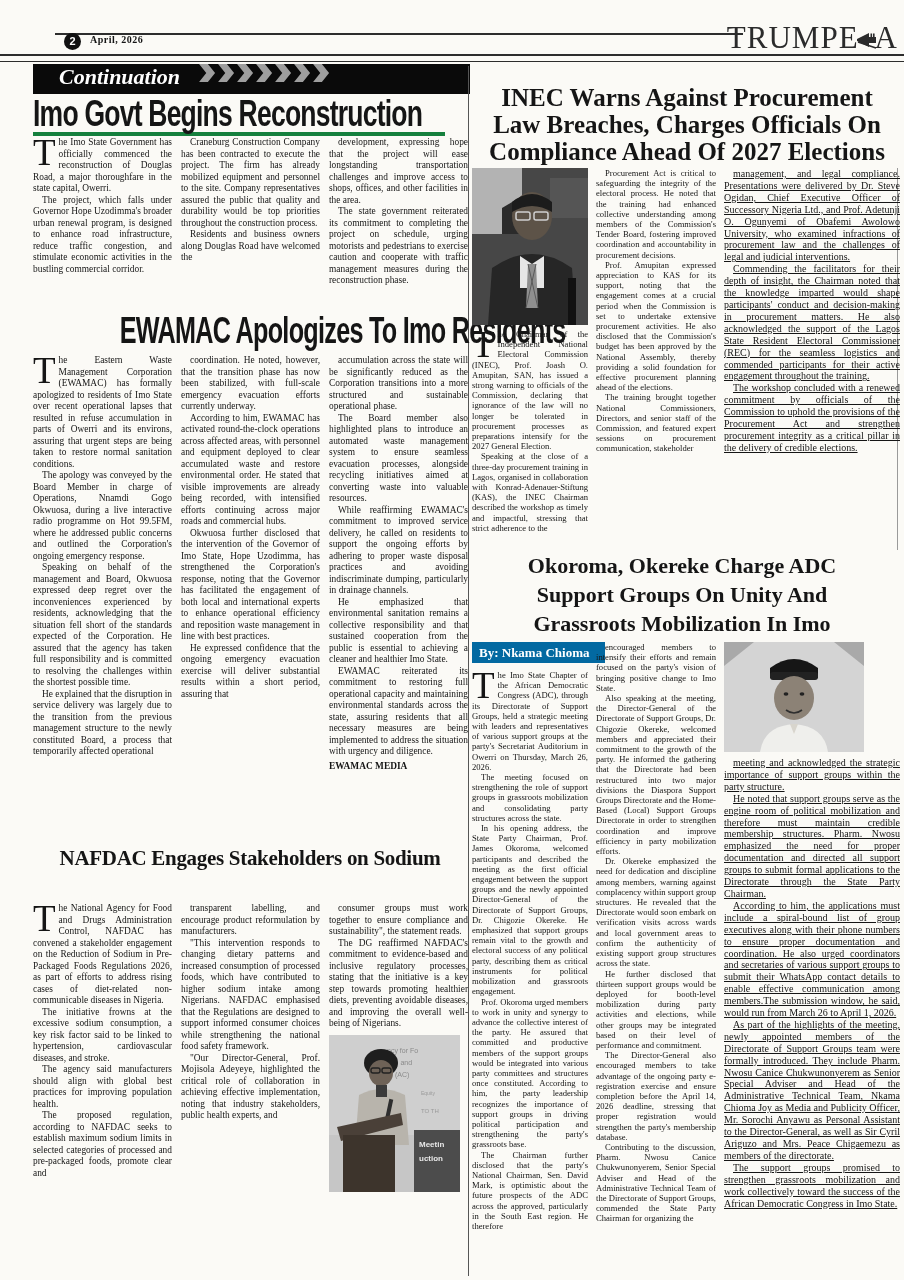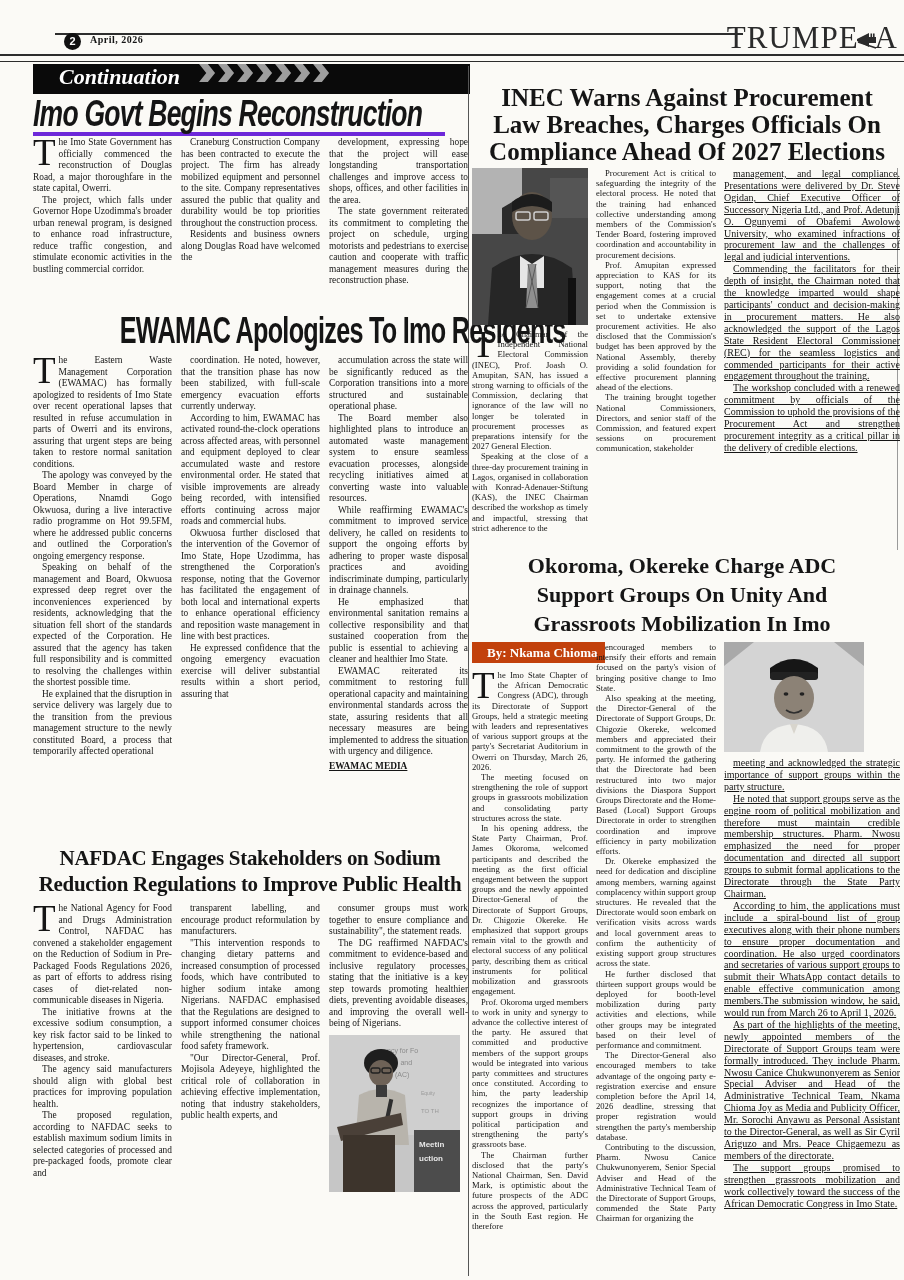--- a/index.html
+++ b/index.html
@@ -19,21 +19,21 @@
   .masthead .trumpet{display:inline-block;vertical-align:-2px;margin:0 -3px;}
   
   .contbar{position:absolute;top:64px;left:33px;width:437px;height:30px;background:#0a0a0a;
            display:flex;align-items:flex-start;padding-left:26px;box-sizing:border-box;}
   .contbar .cont-label{color:#fff;font-style:italic;font-weight:bold;font-size:22px;
            font-family:"Liberation Serif",serif;margin-right:16px;}
   .chev{width:16px;height:18px;background:#9e9e9e;margin-left:3px;
         clip-path:polygon(0 0,55% 0,100% 50%,55% 100%,0 100%,45% 50%);}
   
   .hl-block{position:absolute;font-family:"Liberation Sans",sans-serif;font-weight:bold;white-space:nowrap;}
-  .imo-hl{top:95px;left:33px;width:412px;height:37px;border-bottom:4px solid #6d28d9;font-style:italic;}
+  .imo-hl{top:95px;left:33px;width:412px;height:37px;border-bottom:4px solid #15803d;}
   .imo-hl .cond{display:inline-block;font-size:34px;letter-spacing:-1px;transform:scale(.78,1.08);
                 transform-origin:left top;line-height:34px;}
   .ewa-hl{top:311px;left:33px;width:436px;height:40px;text-align:center;}
   .ewa-hl .cond{display:inline-block;font-size:35px;letter-spacing:-1px;transform:scale(.72,1.08);
                 transform-origin:center top;line-height:35px;}
   .serif-hl{position:absolute;font-weight:bold;text-align:center;font-family:"Liberation Serif",serif;}
   .nafdac-hl{top:845px;left:30px;width:440px;font-size:21px;line-height:26px;letter-spacing:-.3px;}
   .inec-hl{top:84px;left:472px;width:430px;font-size:25px;line-height:27px;}
   .okoro-hl{top:551px;left:467px;width:430px;font-size:22px;line-height:29px;}
   
@@ -46,24 +46,24 @@
   .left .col + .col{margin-left:9px;}
   .imo-body{top:137px;left:33px;width:436px;height:176px;}
   .ewa-body{top:355px;left:33px;width:436px;height:489px;}
   .naf-body{top:903px;left:33px;width:436px;height:374px;}
   .right-col1{width:116px;font-size:8.6px;line-height:10.2px;}
   .right-col2{width:120px;margin-left:8px;font-size:8.6px;line-height:10.2px;}
   .right-col3{width:176px;margin-left:8px;font-size:10px;line-height:11.9px;text-decoration:underline;}
   .inec-body{top:168px;left:472px;width:430px;height:384px;}
   .okoro-body{top:642px;left:472px;width:430px;height:636px;}
   .okoro-body .right-col1{padding-top:13px;margin-top:15px;}
-  .sig{text-align:center;text-indent:0 !important;font-weight:bold;margin-top:3px !important;text-decoration:underline;}
-  
-  .byline{position:absolute;top:642px;left:472px;width:133px;height:21px;background:#c2410c;color:#fff;
-          font-weight:bold;font-size:13px;line-height:21px;padding-left:15px;box-sizing:border-box;
+  .sig{text-align:center;text-indent:0 !important;font-weight:bold;margin-top:3px !important;}
+  
+  .byline{position:absolute;top:642px;left:472px;width:133px;height:21px;background:#0369a1;color:#fff;
+          font-weight:bold;font-size:13px;line-height:21px;padding-left:7px;box-sizing:border-box;
           font-family:"Liberation Serif",serif;}
   
   .vdiv{position:absolute;left:468px;top:66px;width:1px;height:1210px;background:#555;}
   .vedge{position:absolute;left:897px;top:168px;width:1px;height:382px;background:#9a9a9a;}
   
   figure{margin:0;}
   .photo{display:block;background:#c9c9c9;}
   .inec-photo{width:116px;height:157px;margin-bottom:4px;}
   .adc-photo{width:140px;height:110px;margin-bottom:5px;}
   .naf-photo{width:131px;height:157px;margin-top:5px;}
@@ -141,21 +141,20 @@
       <p>The Board member also highlighted plans to introduce an automated waste management system to ensure seamless evacuation processes, alongside recycling initiatives aimed at converting waste into valuable resources.</p>
       <p>While reaffirming EWAMAC's commitment to improved service delivery, he called on residents to support the ongoing efforts by adhering to proper waste disposal practices and avoiding indiscriminate dumping, particularly in drainage channels.</p>
       <p>He emphasized that environmental sanitation remains a collective responsibility and that sustained cooperation from the public is essential to achieving a cleaner and healthier Imo State.</p>
       <p>EWAMAC reiterated its commitment to restoring full operational capacity and maintaining environmental standards across the state, assuring residents that all necessary measures are being implemented to address the situation with urgency and diligence.</p>
       <p class="sig">EWAMAC MEDIA</p>
     </div>
   </div>
 
   <div class="serif-hl nafdac-hl">
     <div>NAFDAC Engages Stakeholders on Sodium</div>
-    <div>Reduction Regulations to Improve Public Health</div>
   </div>
   <div class="body left naf-body">
     <div class="col">
       <p class="drop">The National Agency for Food and Drugs Administration Control, NAFDAC has convened a stakeholder engagement on the Reduction of Sodium in Pre-Packaged Foods Regulations 2026, as part of efforts to address rising cases of diet-related non-communicable diseases in Nigeria.</p>
       <p>The initiative frowns at the excessive sodium consumption, a key risk factor said to be linked to hypertension, cardiovascular diseases, and stroke.</p>
       <p>The agency said manufacturers should align with global best practices for improving population health.</p>
       <p>The proposed regulation, according to NAFDAC seeks to establish maximum sodium limits in selected categories of processed and pre-packaged foods, promote clear and</p>
     </div>
     <div class="col">
       <p>transparent labelling, and encourage product reformulation by manufacturers.</p>

